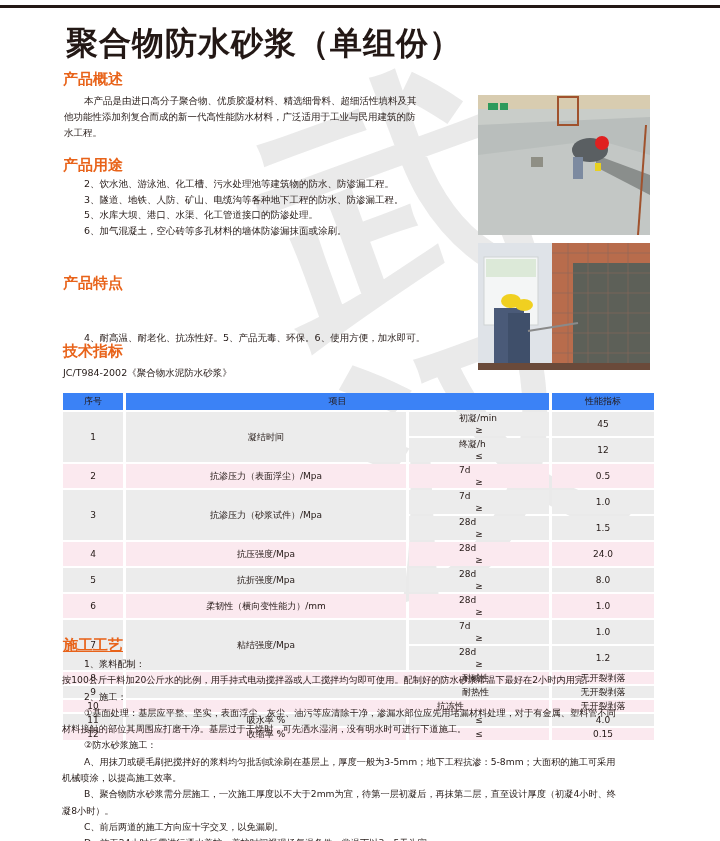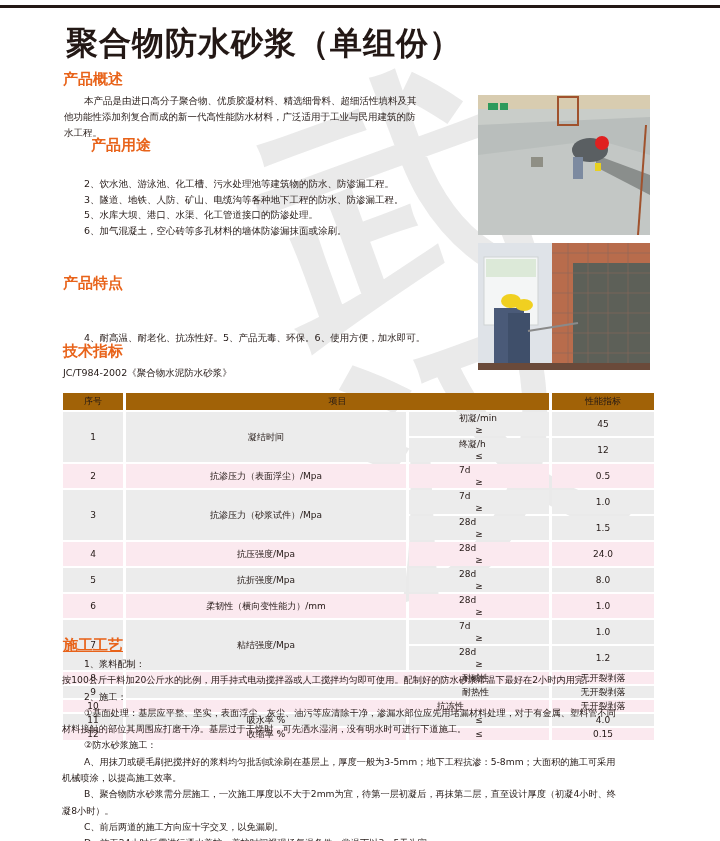--- a/index.html
+++ b/index.html
@@ -13,21 +13,21 @@
   .watermark { position: absolute; color: #d9d9d9; opacity: 0.55; font-size: 200px;
                font-family: "DejaVu Serif", serif; font-weight: bold; pointer-events: none; }
   .photo { position: absolute; overflow: hidden; }
   .photo svg { display: block; }
   table.spec { position: absolute; left: 60px; top: 391px; border-collapse: separate;
                border-spacing: 3px 2px; font-size: 9px; color: #231815; }
   table.spec td, table.spec th { padding: 0; text-align: center; height: 12px; line-height: 12px;
                font-weight: normal; }
   .pink { background: #fbe9ef; }
   .gray { background: #ececec; }
-  .hdr  { background: #a16207; height: 17px !important; line-height: 17px !important; }
+  .hdr  { background: #3b82f6; height: 17px !important; line-height: 17px !important; }
   .cmp { display: inline-block; width: 60px; text-align: center; }
   .cond { display: inline-block; width: 70px; text-align: left; padding-left: 30px; }
   .list p, .para p { margin: 0; }
 </style>
 </head>
 <body>
 
 <div class="topbar"></div>
 
 <div class="watermark" style="left:300px; top:40px; transform:rotate(-20deg); font-size:260px; line-height:1;">
@@ -36,21 +36,21 @@
 
 <h1 class="title" style="margin:4px;">聚合物防水砂浆（单组份）</h1>
 
 <div class="h2" style="top:70px;">产品概述</div>
 <div class="p para" style="left:64px; top:93px; width:400px;">
   <p style="padding-left:20px;">本产品是由进口高分子聚合物、优质胶凝材料、精选细骨料、超细活性填料及其</p>
   <p>他功能性添加剂复合而成的新一代高性能防水材料，广泛适用于工业与民用建筑的防</p>
   <p>水工程。</p>
 </div>
 
-<div class="h2" style="top:136px;margin-left:28px;">产品用途</div>
+<div class="h2" style="top:156px;">产品用途</div>
 <div class="p list" style="left:84px; top:176px; width:380px; line-height:15.5px;">
   <p>2、饮水池、游泳池、化工槽、污水处理池等建筑物的防水、防渗漏工程。</p>
   <p>3、隧道、地铁、人防、矿山、电缆沟等各种地下工程的防水、防渗漏工程。</p>
   <p>5、水库大坝、港口、水渠、化工管道接口的防渗处理。</p>
   <p>6、加气混凝土，空心砖等多孔材料的墙体防渗漏抹面或涂刷。</p>
 </div>
 
 <div class="h2" style="top:274px;">产品特点</div>
 <div class="p list" style="left:84px; top:298px; width:400px; white-space:pre;">
   <p>4、耐高温、耐老化、抗冻性好。5、产品无毒、环保。6、使用方便，加水即可。</p>

